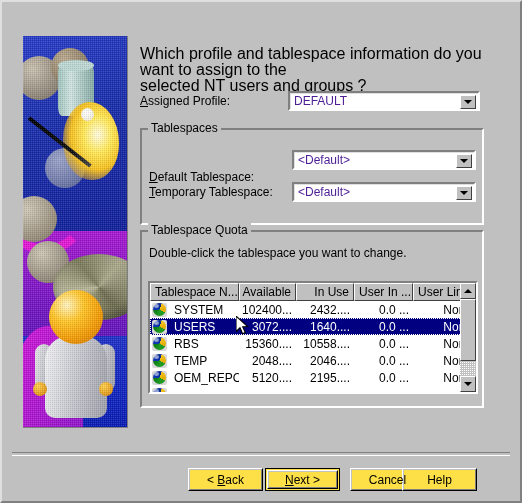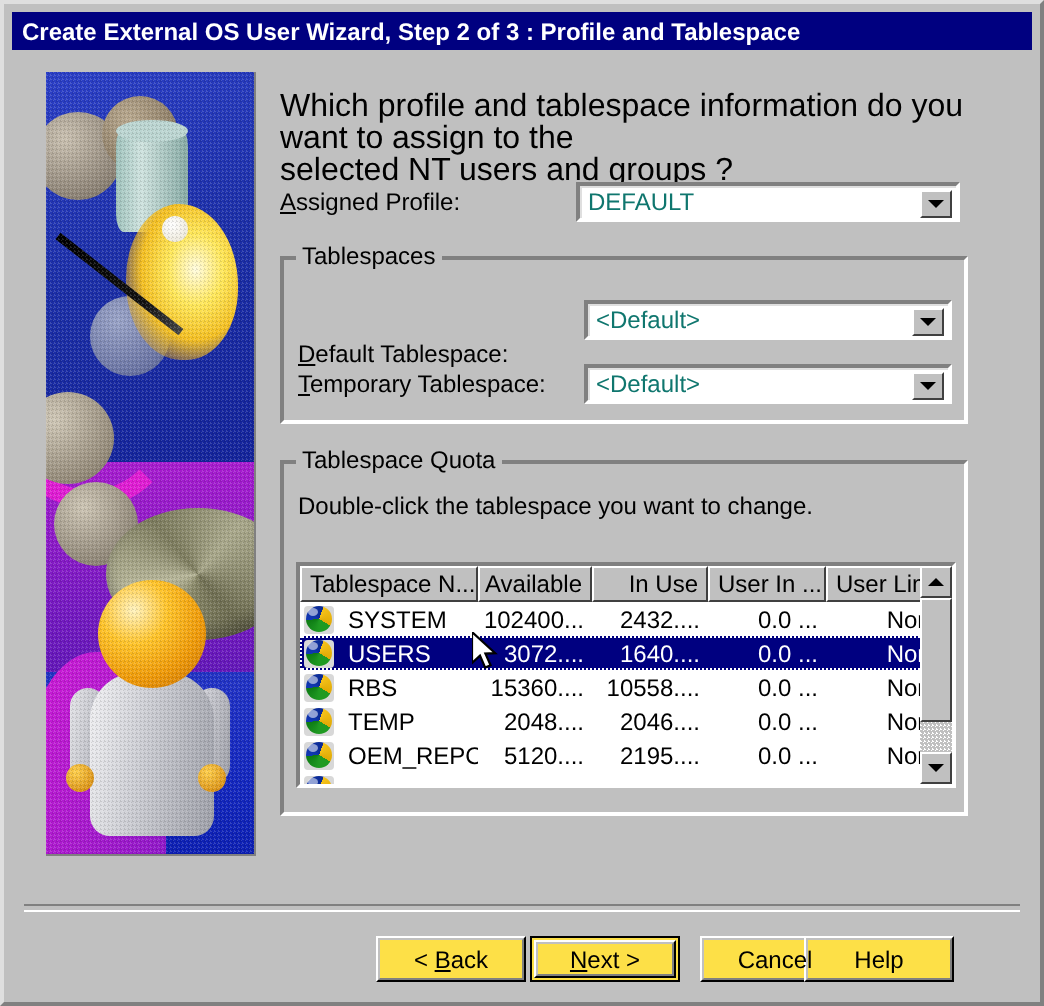--- a/index.html
+++ b/index.html
@@ -93,21 +93,21 @@
   .lbl{position:absolute;font-size:12px;}
   .u{text-decoration:underline;}
   
   .combo{
     position:absolute;height:20px;background:#fff;box-sizing:border-box;
     border-top:2px solid #808080;border-left:2px solid #808080;
     border-right:2px solid #fff;border-bottom:2px solid #fff;
     box-shadow:1px 1px 0 0 #dfdfdf inset;
   }
   .combo .val{
-    position:absolute;left:4px;top:1px;font-size:12px;line-height:15px;color:#0f766e;
+    position:absolute;left:4px;top:1px;font-size:12px;line-height:15px;color:#4c1d95;
   }
   .combo .arrowbtn{
     position:absolute;right:2px;top:2px;width:16px;height:14px;
     background:#c0c0c0;box-sizing:border-box;
     border-top:1px solid #fff;border-left:1px solid #fff;
     border-right:1px solid #404040;border-bottom:1px solid #404040;
     display:flex;align-items:center;justify-content:center;
   }
   .combo .arrowbtn i{
     display:block;width:0;height:0;
@@ -192,23 +192,20 @@
     box-sizing:border-box;border:1px solid #c0c0c0;border-right-color:#808080;border-bottom-color:#808080;}
   .btn span{position:relative;z-index:2;}
   
   .cursor{position:absolute;z-index:50;pointer-events:none;}
 </style>
 </head>
 <body>
 
 <div class="window">
 
-  <div class="titlebar">
-    <span>Create External OS User Wizard, Step 2 of 3 : Profile and Tablespace</span>
-  </div>
 
   <div class="illus">
     <div class="il-layer il-bg-top"></div>
     <div class="il-layer il-bg-mid"></div>
     <div class="il-layer il-bg-bot"></div>
     <div class="il-layer il-magenta"></div>
     <div class="il-layer il-arc"></div>
     <div class="il-layer il-ball1"></div>
     <div class="il-layer il-ball2"></div>
     <div class="il-layer il-ball3"></div>
@@ -236,21 +233,21 @@
 
   <div class="lbl" style="left:138px;top:92px;"><span class="u">A</span><span>ssigned Profile:</span></div>
 
   <div class="combo" style="left:286px;top:89px;width:192px;">
     <span class="val">DEFAULT</span>
     <span class="arrowbtn">
         <i></i>
       </span>
   </div>
 
-  <div class="group" style="left:138px;top:126px;width:344px;height:84px;">
+  <div class="group" style="left:138px;top:126px;width:344px;height:97px;">
     <div class="group-in"></div>
     <div class="group-title">Tablespaces</div>
   </div>
 
   <div class="lbl" style="left:147px;top:168px;"><span class="u">D</span><span>efault Tablespace:</span></div>
 
   <div class="combo" style="left:290px;top:148px;width:184px;">
     <span class="val">&lt;Default&gt;</span>
     <span class="arrowbtn">
         <i></i>

